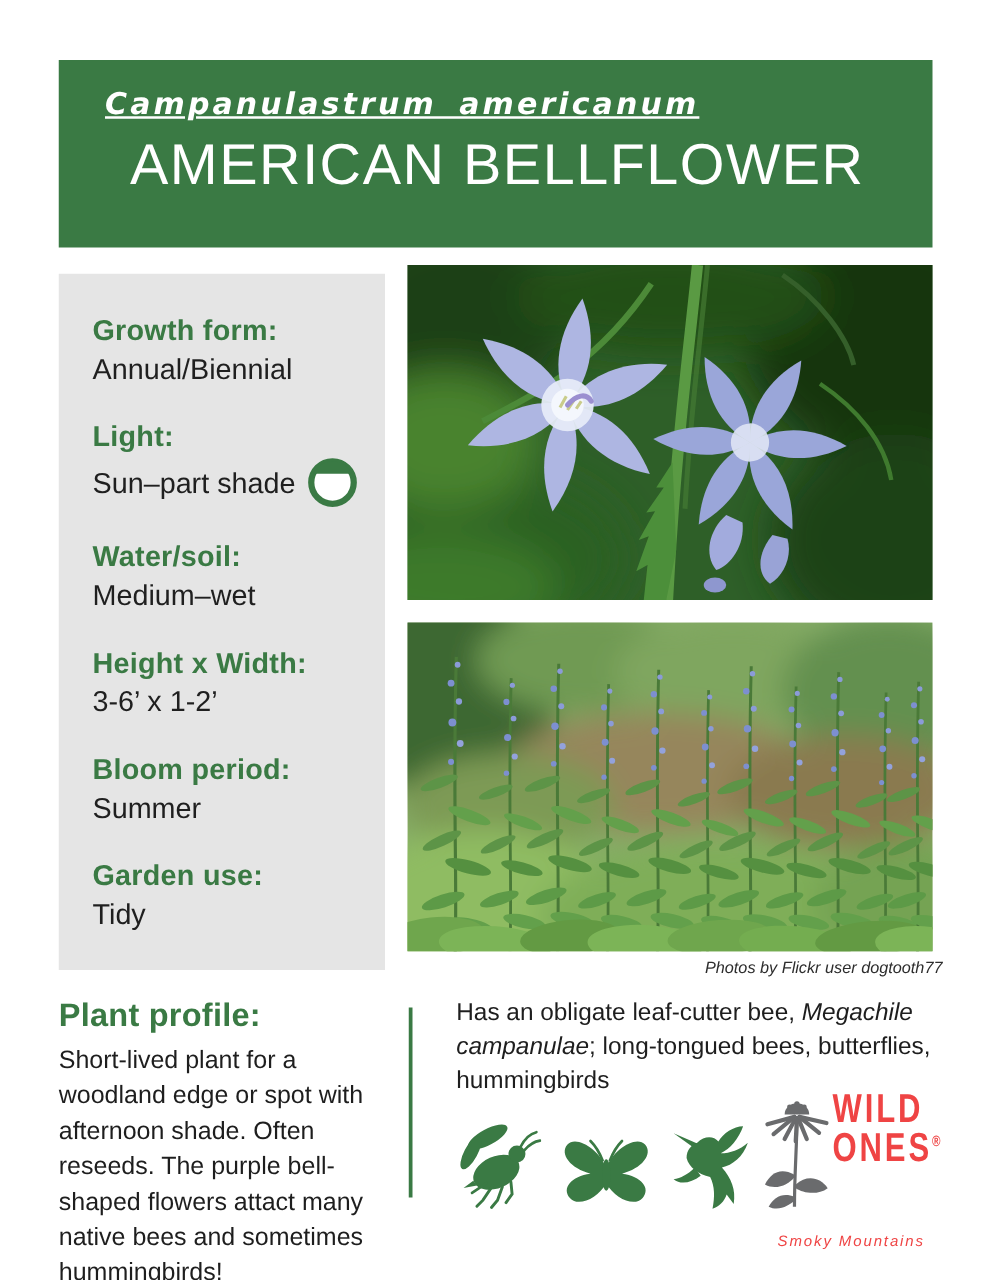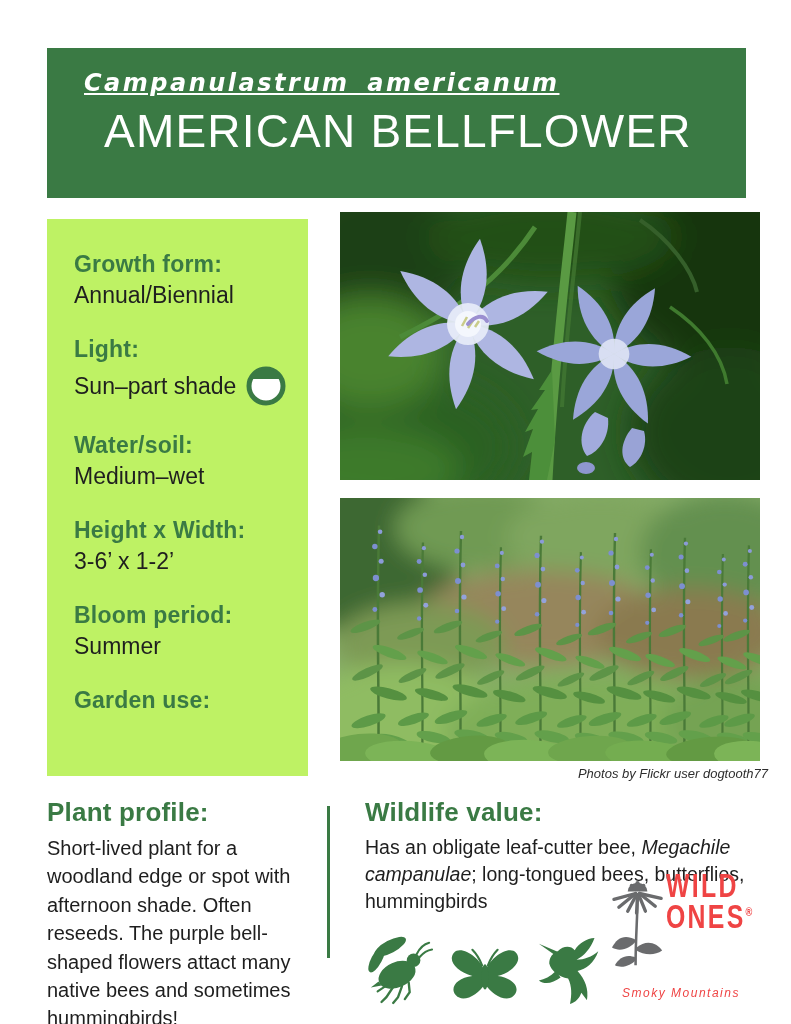--- a/index.html
+++ b/index.html
@@ -4,27 +4,27 @@
 <style>
   html,body{margin:0;padding:0;background:#ffffff;}
   body{width:791px;height:1024px;position:relative;font-family:"Liberation Sans",sans-serif;overflow:hidden;}
 
   
   .banner{position:absolute;left:47px;top:48px;width:699px;height:150px;background:#3a7a44;color:#ffffff;box-sizing:border-box;padding:21px 20px 0 37px;}
   .sci-name{font-family:"DejaVu Sans",sans-serif;font-style:italic;font-weight:700;font-size:24px;letter-spacing:2.5px;word-spacing:7px;text-decoration:underline;}
   .common-name{font-size:46px;font-weight:400;letter-spacing:1.2px;margin-top:7px;white-space:nowrap;margin-left:20px;}
 
   
-  .sidebar{position:absolute;left:47px;top:219px;width:261px;height:557px;background:#bef264;box-sizing:border-box;padding:32px 14px 0 27px;}
+  .sidebar{position:absolute;left:47px;top:219px;width:261px;height:557px;background:#e5e5e5;box-sizing:border-box;padding:32px 14px 0 27px;}
   .attr{margin-bottom:26px;}
   .attr-label{color:#3a7a44;font-weight:700;font-size:23px;line-height:1.18;letter-spacing:0.2px;}
   .attr-value{color:#1f1f1f;font-size:23px;line-height:1.25;margin-top:3px;display:flex;align-items:center;gap:10px;}
 
   
-  .photos{position:absolute;left:340px;top:212px;width:428px;}
+  .photos{position:absolute;left:326px;top:212px;width:428px;}
   .photo{display:block;}
   .photo-2{margin-top:18px;}
   .credit{text-align:right;font-style:italic;font-size:13px;color:#2d2d2d;margin-top:5px;}
 
   
   .section-h{color:#3a7a44;font-size:26px;font-weight:700;margin:0 0 6px 0;letter-spacing:0.2px;}
   .profile{position:absolute;left:47px;top:797px;width:276px;}
   .profile p{margin:0;font-size:20px;line-height:1.42;color:#1e1e1e;width:264px;}
   .divider{position:absolute;left:327px;top:806px;width:3px;height:152px;background:#3a7a44;}
   .wildlife{position:absolute;left:365px;top:797px;width:392px;}
@@ -69,20 +69,21 @@
   <div class="attr">
     <div class="attr-label">Height x Width:</div>
     <div class="attr-value">3-6’ x 1-2’</div>
   </div>
   <div class="attr">
     <div class="attr-label">Bloom period:</div>
     <div class="attr-value">Summer</div>
   </div>
   <div class="attr">
     <div class="attr-label">Garden use:</div>
+    <div class="attr-value">Tidy</div>
   </div>
 </aside>
 
 <div class="photos">
 
   <svg class="photo photo-1" width="420" height="268" viewBox="0 0 420 268">
     <defs>
       <filter id="blur1" x="-40%" y="-40%" width="180%" height="180%">
           <feGaussianBlur stdDeviation="16"></feGaussianBlur>
         </filter>
@@ -200,21 +201,20 @@
 </div>
 
 <section class="profile">
   <h2 class="section-h">Plant profile:</h2>
   <p>Short-lived plant for a woodland edge or spot with afternoon shade. Often reseeds. The purple bell-shaped flowers attact many native bees and sometimes hummingbirds!</p>
 </section>
 
 <div class="divider"></div>
 
 <section class="wildlife">
-  <h2 class="section-h">Wildlife value:</h2>
   <p><span>Has an obligate leaf-cutter bee, </span><em>Megachile campanulae</em><span>; long-tongued bees, butterflies, hummingbirds</span></p>
 
   <div class="wl-icons">
 
     <svg width="68" height="78" viewBox="0 0 70 78">
       <g fill="#3a7a44">
         <ellipse cx="26" cy="17" rx="18" ry="6.5" transform="rotate(-28 26 17)"></ellipse>
         <ellipse cx="12" cy="30" rx="15" ry="5.5" transform="rotate(-62 12 30)"></ellipse>
         <ellipse cx="33" cy="46" rx="20" ry="13" transform="rotate(-24 33 46)"></ellipse>
         <circle cx="50" cy="31" r="7"></circle>

